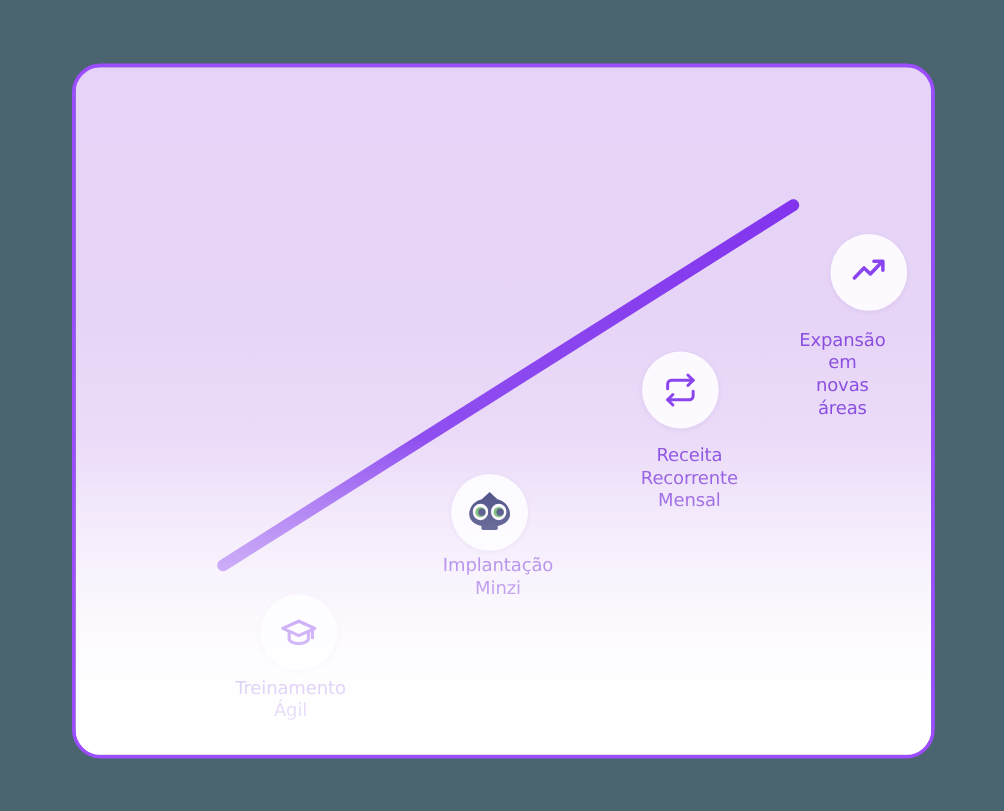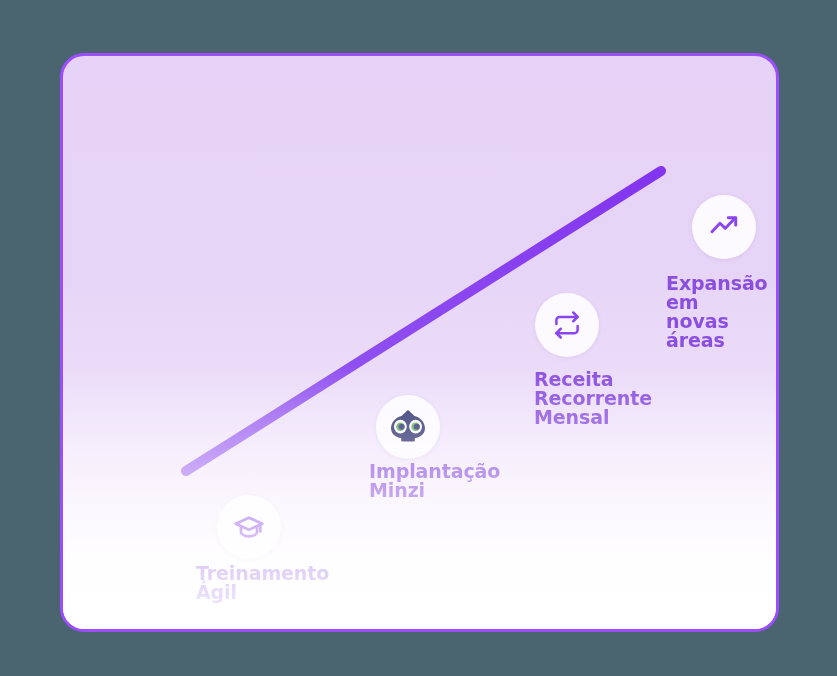--- a/index.html
+++ b/index.html
@@ -44,25 +44,26 @@
     position:absolute;
     width:64px; height:64px;
     border-radius:50%;
     background:#fcfaff;
     display:flex; align-items:center; justify-content:center;
     box-shadow:0 1px 4px rgba(110,60,170,.10);
   }
   .node-label {
     position:absolute;
     color:#8b4fe0;
-    font-size:19px;
-    font-weight:bold;
+    font-size:15px;
+    font-weight:normal;
     line-height:19px;
     letter-spacing:-.1px;
     white-space:pre-line;
+    text-align:center;
   }
   #node-1 .node-circle { left:154px; top:439px; }
   #node-1 .node-label  { left:133px; top:508px; }
   #node-2 .node-circle { left:313px; top:339px; }
   #node-2 .node-label  { left:306px; top:406px; }
   #node-3 .node-circle { left:472px; top:237px; }
   #node-3 .node-label  { left:471px; top:314px; }
   #node-4 .node-circle { left:629px; top:139px; }
   #node-4 .node-label  { left:603px; top:218px; }
 

